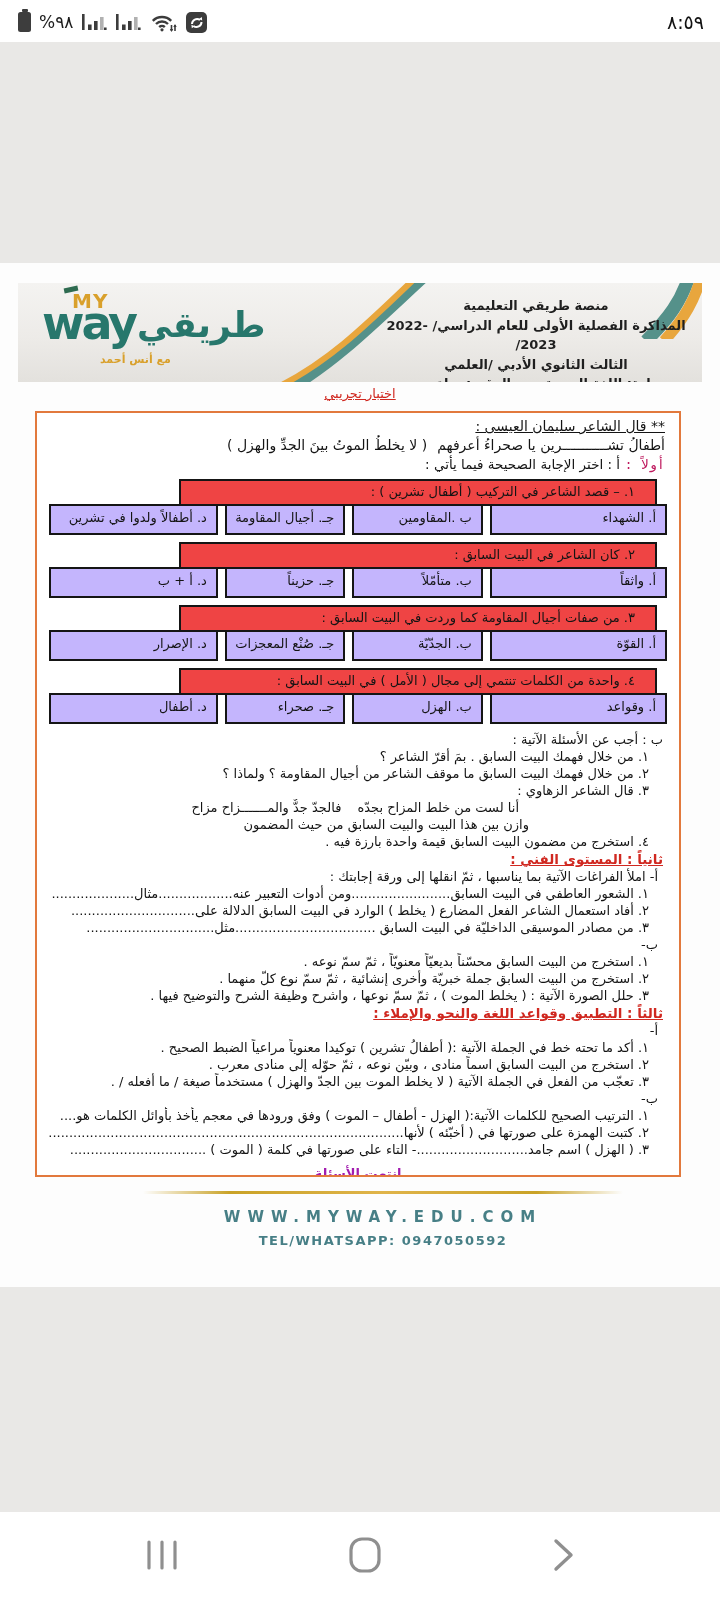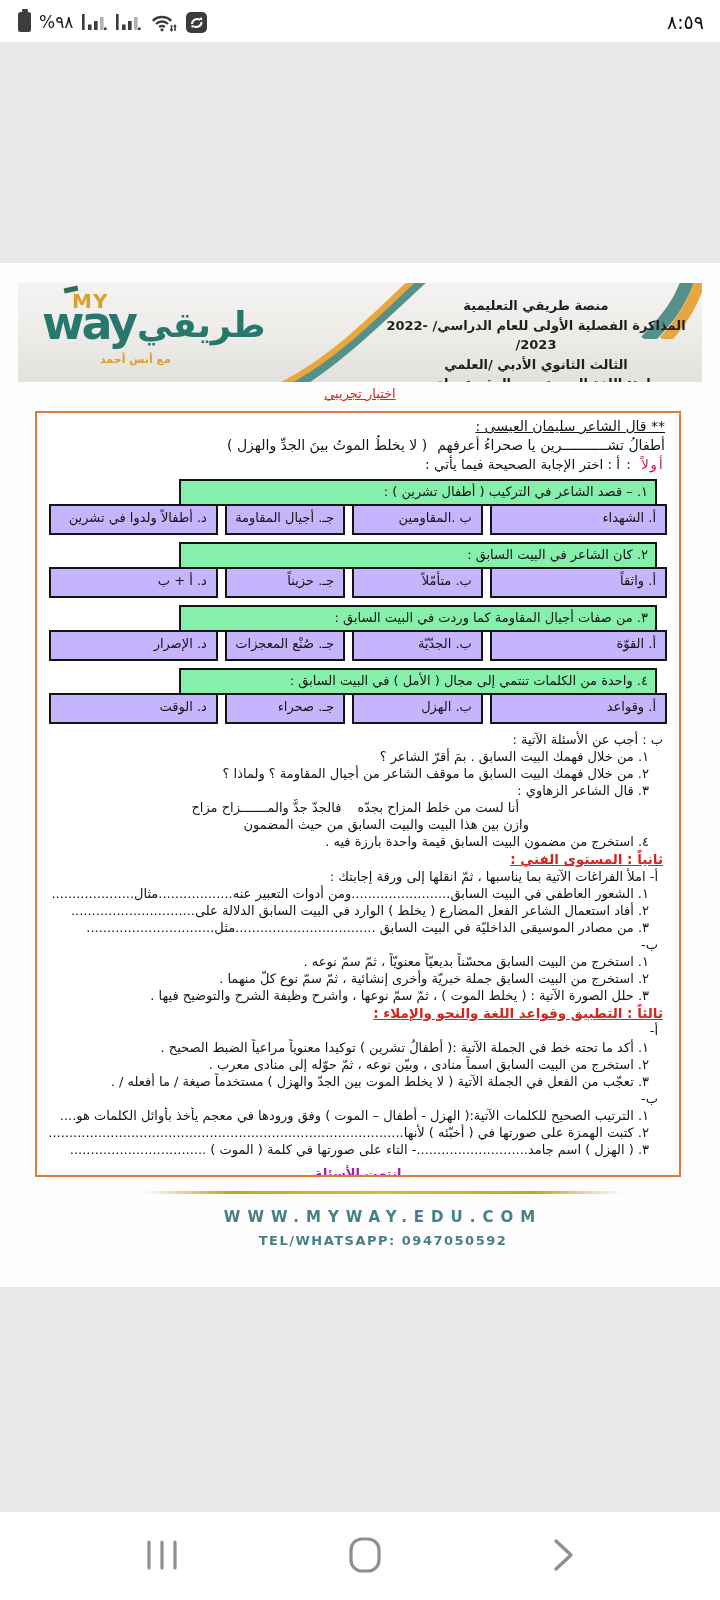--- a/index.html
+++ b/index.html
@@ -46,21 +46,21 @@
   .exam-box{position:absolute;top:148px;left:35px;width:646px;height:766px;box-sizing:border-box;
             border:2px solid #e2793d;background:#fff;direction:rtl;text-align:right;color:#141414;
             padding:4px 10px 0 10px;overflow:hidden;}
   .poet{font-size:14px;line-height:19px;text-decoration:underline;padding-right:4px;}
   .verse1{display:flex;gap:10px;font-size:14px;line-height:19px;padding-right:4px;white-space:nowrap;}
   .first-line{font-size:13.5px;line-height:19px;padding-right:4px;}
   .red{color:#be185d;font-family:Liberation Mono, monospace;}
 
   .mcq{margin:4px 0 7px;}
   .mcq-q{box-sizing:border-box;width:478px;margin-right:12px;border:2px solid #151515;
-         padding:2px 7px 4px;font-size:13px;line-height:17px;background:#86efac;position:relative;z-index:1;white-space:nowrap;overflow:hidden;}
+         padding:2px 20px 4px;font-size:13px;line-height:17px;background:#ef4444;position:relative;z-index:1;white-space:nowrap;overflow:hidden;}
   .mcq-opts{display:flex;gap:7px;margin:-2px 2px 0 2px;}
   .opt{box-sizing:border-box;border:2px solid #151515;padding:3px 9px 7px;font-size:13px;line-height:17px;
        min-height:30px;background:#c4b5fd;white-space:nowrap;overflow:hidden;}
   .w-a{flex:1.5;}.w-b{flex:1.05;}.w-c{flex:0.95;}.w-d{flex:1.42;}
 
   .line{font-size:13px;line-height:17px;white-space:nowrap;overflow:hidden;}
   .lbl{padding-right:6px;}
   .item{padding-right:20px;}
   .verse2{display:flex;gap:16px;padding-right:150px;}
   .balance{padding-right:140px;}
@@ -194,21 +194,21 @@
         <div class="opt w-d">د. الإصرار</div>
       </div>
     </div>
 
     <div class="mcq">
       <div class="mcq-q">٤. واحدة من الكلمات تنتمي إلى مجال ( الأمل ) في البيت السابق :</div>
       <div class="mcq-opts">
         <div class="opt w-a">أ.  وقواعد</div>
         <div class="opt w-b">ب. الهزل</div>
         <div class="opt w-c">جـ. صحراء</div>
-        <div class="opt w-d">د. الوقت</div>
+        <div class="opt w-d">د. أطفال</div>
       </div>
     </div>
 
     <div class="line lbl">ب : أجب عن الأسئلة الآتية :</div>
     <div class="line item">١.  من خلال فهمك البيت السابق . بمَ أقرّ الشاعر ؟</div>
     <div class="line item">٢.  من خلال فهمك البيت السابق ما موقف الشاعر من أجيال المقاومة ؟ ولماذا ؟</div>
     <div class="line item">٣.  قال الشاعر الزهاوي :</div>
     <div class="line verse2">
       <span>أنا لست من خلط المزاح بجدّه</span>
       <span>فالجدّ جدٌّ والمـــــــزاح مزاح</span>

